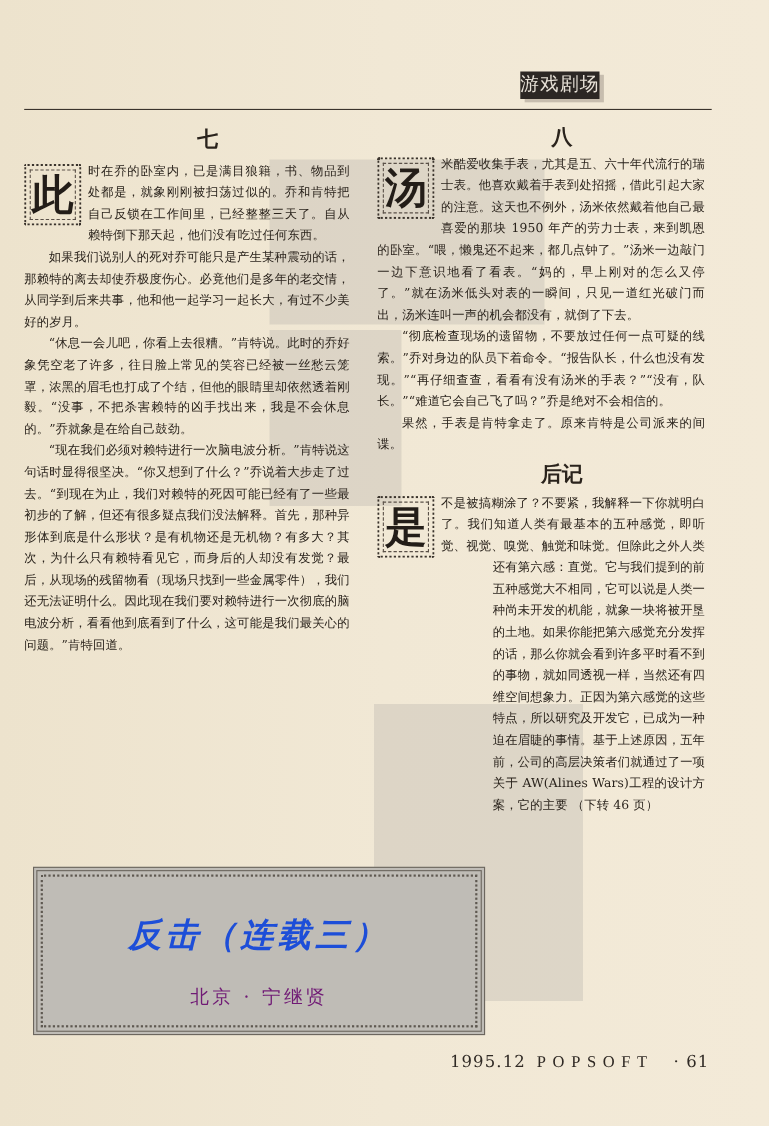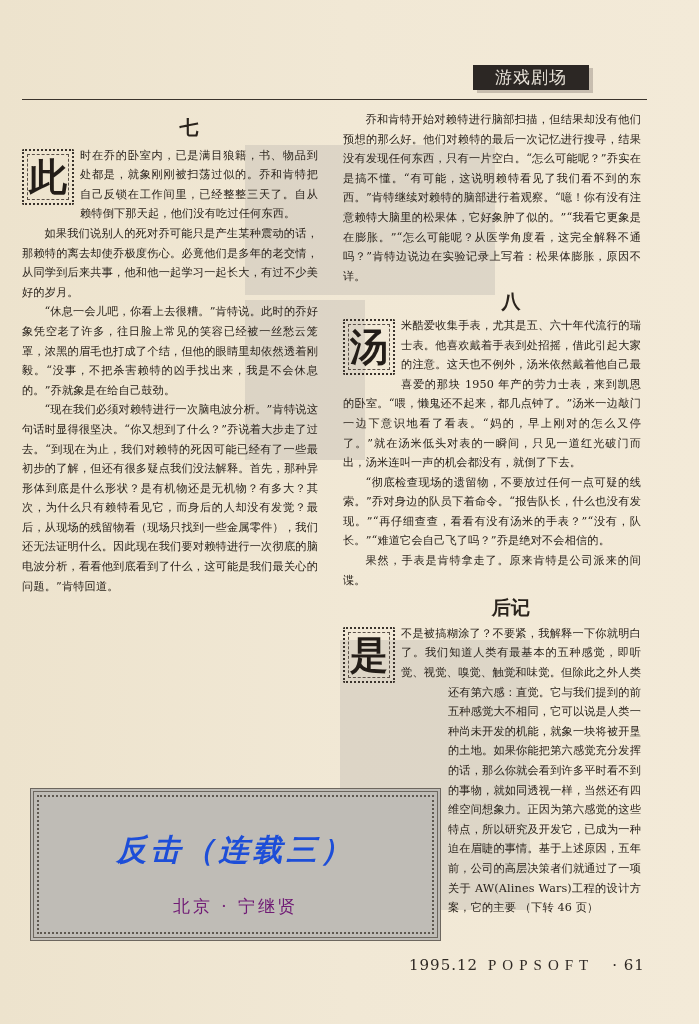--- a/index.html
+++ b/index.html
@@ -1,21 +1,21 @@
 <!DOCTYPE html>
 <html><head>
 <meta charset="utf-8">
 <style>
   html,body{margin:0;padding:0;}
   body{width:699px;height:1024px;background:#efe6d2;position:relative;overflow:hidden;
        font-family:"DejaVu Serif","Liberation Serif",serif;color:#2a231c;}
   .page{position:absolute;left:0;top:0;width:699px;height:1024px;
         background:linear-gradient(90deg,#ede3cd 0%,#f1e8d5 50%,#f3ead8 100%);}
   .ghost{position:absolute;background:rgba(170,165,160,0.28);}
-  .section-tag{position:absolute;left:473px;top:65px;height:25px;padding:0 22px;background:#2c2724;
+  .section-tag{position:absolute;left:473px;top:65px;height:25px;padding:0 0;background:#2c2724;
         color:#e8e2d8;font-family:"DejaVu Sans","Liberation Sans",sans-serif;font-size:17px;line-height:25px;
         box-shadow:4px 3px 0 rgba(120,110,100,0.35);letter-spacing:1px;}
   .rule{position:absolute;left:22px;top:99px;width:625px;height:1px;background:#3a332c;}
   .col{position:absolute;font-size:11.2px;line-height:19.6px;text-align:justify;letter-spacing:0.15px;}
   .col p{margin:0;text-indent:2em;}
   .col p.noindent{text-indent:0;}
   .chapter{text-align:center;font-family:"DejaVu Sans","Liberation Sans",sans-serif;font-size:19px;
         font-weight:bold;margin:0;}
   .dropcap-wrap{float:left;width:52px;height:56px;margin:3px 6px 0 0;position:relative;}
   .dropcap-frame{position:absolute;inset:0;border:2px dotted #3a332c;border-radius:2px;}
@@ -49,21 +49,20 @@
       <div class="dropcap-frame"></div>
       <div class="dropcap">此</div>
     </div>
     <p class="noindent">时在乔的卧室内，已是满目狼籍，书、物品到处都是，就象刚刚被扫荡过似的。乔和肯特把自己反锁在工作间里，已经整整三天了。自从赖特倒下那天起，他们没有吃过任何东西。</p>
     <p>如果我们说别人的死对乔可能只是产生某种震动的话，那赖特的离去却使乔极度伤心。必竟他们是多年的老交情，从同学到后来共事，他和他一起学习一起长大，有过不少美好的岁月。</p>
     <p>“休息一会儿吧，你看上去很糟。”肯特说。此时的乔好象凭空老了许多，往日脸上常见的笑容已经被一丝愁云笼罩，浓黑的眉毛也打成了个结，但他的眼睛里却依然透着刚毅。“没事，不把杀害赖特的凶手找出来，我是不会休息的。”乔就象是在给自己鼓劲。</p>
     <p>“现在我们必须对赖特进行一次脑电波分析。”肯特说这句话时显得很坚决。“你又想到了什么？”乔说着大步走了过去。“到现在为止，我们对赖特的死因可能已经有了一些最初步的了解，但还有很多疑点我们没法解释。首先，那种异形体到底是什么形状？是有机物还是无机物？有多大？其次，为什么只有赖特看见它，而身后的人却没有发觉？最后，从现场的残留物看（现场只找到一些金属零件），我们还无法证明什么。因此现在我们要对赖特进行一次彻底的脑电波分析，看看他到底看到了什么，这可能是我们最关心的问题。”肯特回道。</p>
   </div>
 
   <div class="col" style="left:343px;top:110px;width:298px;">
-    <p>乔和肯特开始对赖特进行脑部扫描，但结果却没有他们预想的那么好。他们对赖特的最后一次记忆进行搜寻，结果没有发现任何东西，只有一片空白。“怎么可能呢？”乔实在是搞不懂。“有可能，这说明赖特看见了我们看不到的东西。”肯特继续对赖特的脑部进行着观察。“噫！你有没有注意赖特大脑里的松果体，它好象肿了似的。”“我看它更象是在膨胀。”“怎么可能呢？从医学角度看，这完全解释不通吗？”肯特边说边在实验记录上写着：松果体膨胀，原因不详。</p>
 
     <p class="chapter" style="margin:6px 0 4px;">八</p>
     <div class="dropcap-wrap">
       <div class="dropcap-frame"></div>
       <div class="dropcap">汤</div>
     </div>
     <p class="noindent">米酷爱收集手表，尤其是五、六十年代流行的瑞士表。他喜欢戴着手表到处招摇，借此引起大家的注意。这天也不例外，汤米依然戴着他自己最喜爱的那块 1950 年产的劳力士表，来到凯恩的卧室。“喂，懒鬼还不起来，都几点钟了。”汤米一边敲门一边下意识地看了看表。“妈的，早上刚对的怎么又停了。”就在汤米低头对表的一瞬间，只见一道红光破门而出，汤米连叫一声的机会都没有，就倒了下去。</p>
     <p>“彻底检查现场的遗留物，不要放过任何一点可疑的线索。”乔对身边的队员下着命令。“报告队长，什么也没有发现。”“再仔细查查，看看有没有汤米的手表？”“没有，队长。”“难道它会自己飞了吗？”乔是绝对不会相信的。</p>
     <p>果然，手表是肯特拿走了。原来肯特是公司派来的间谍。</p>
 

